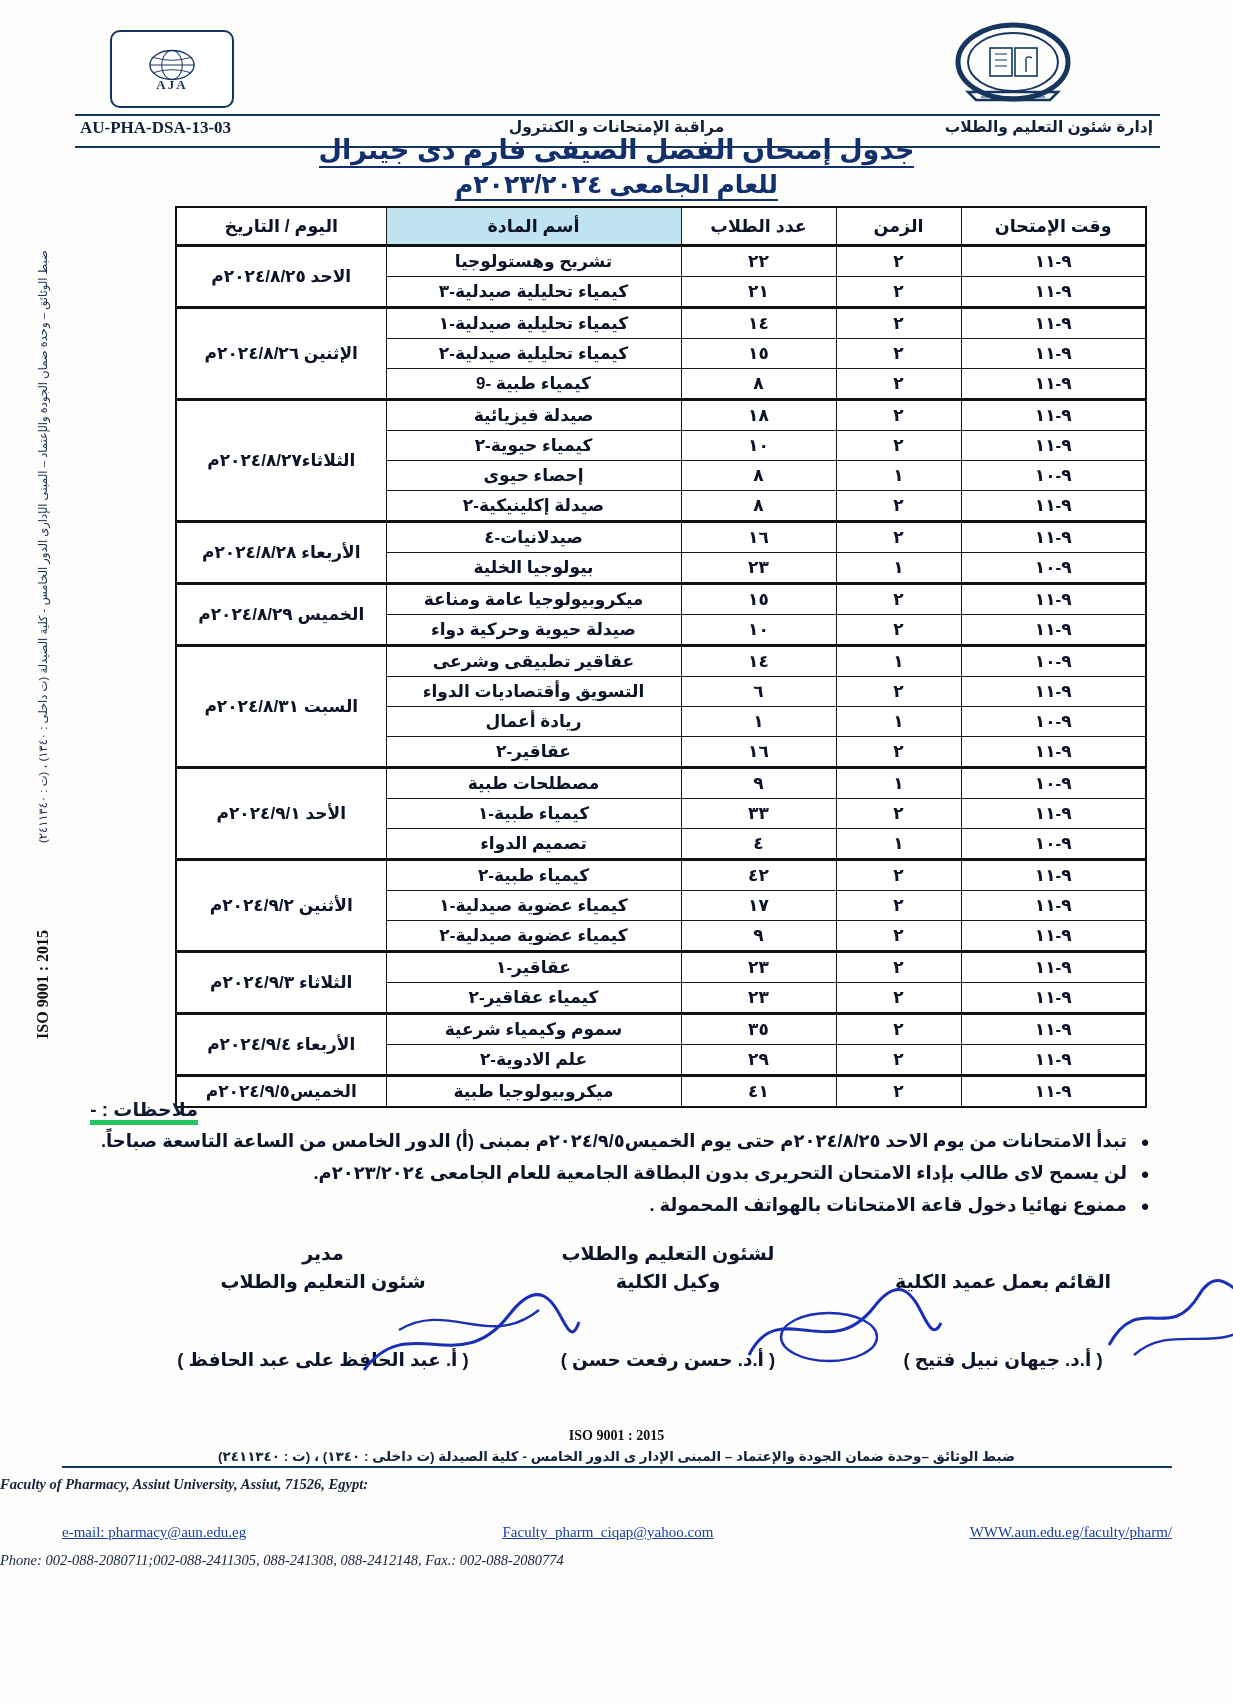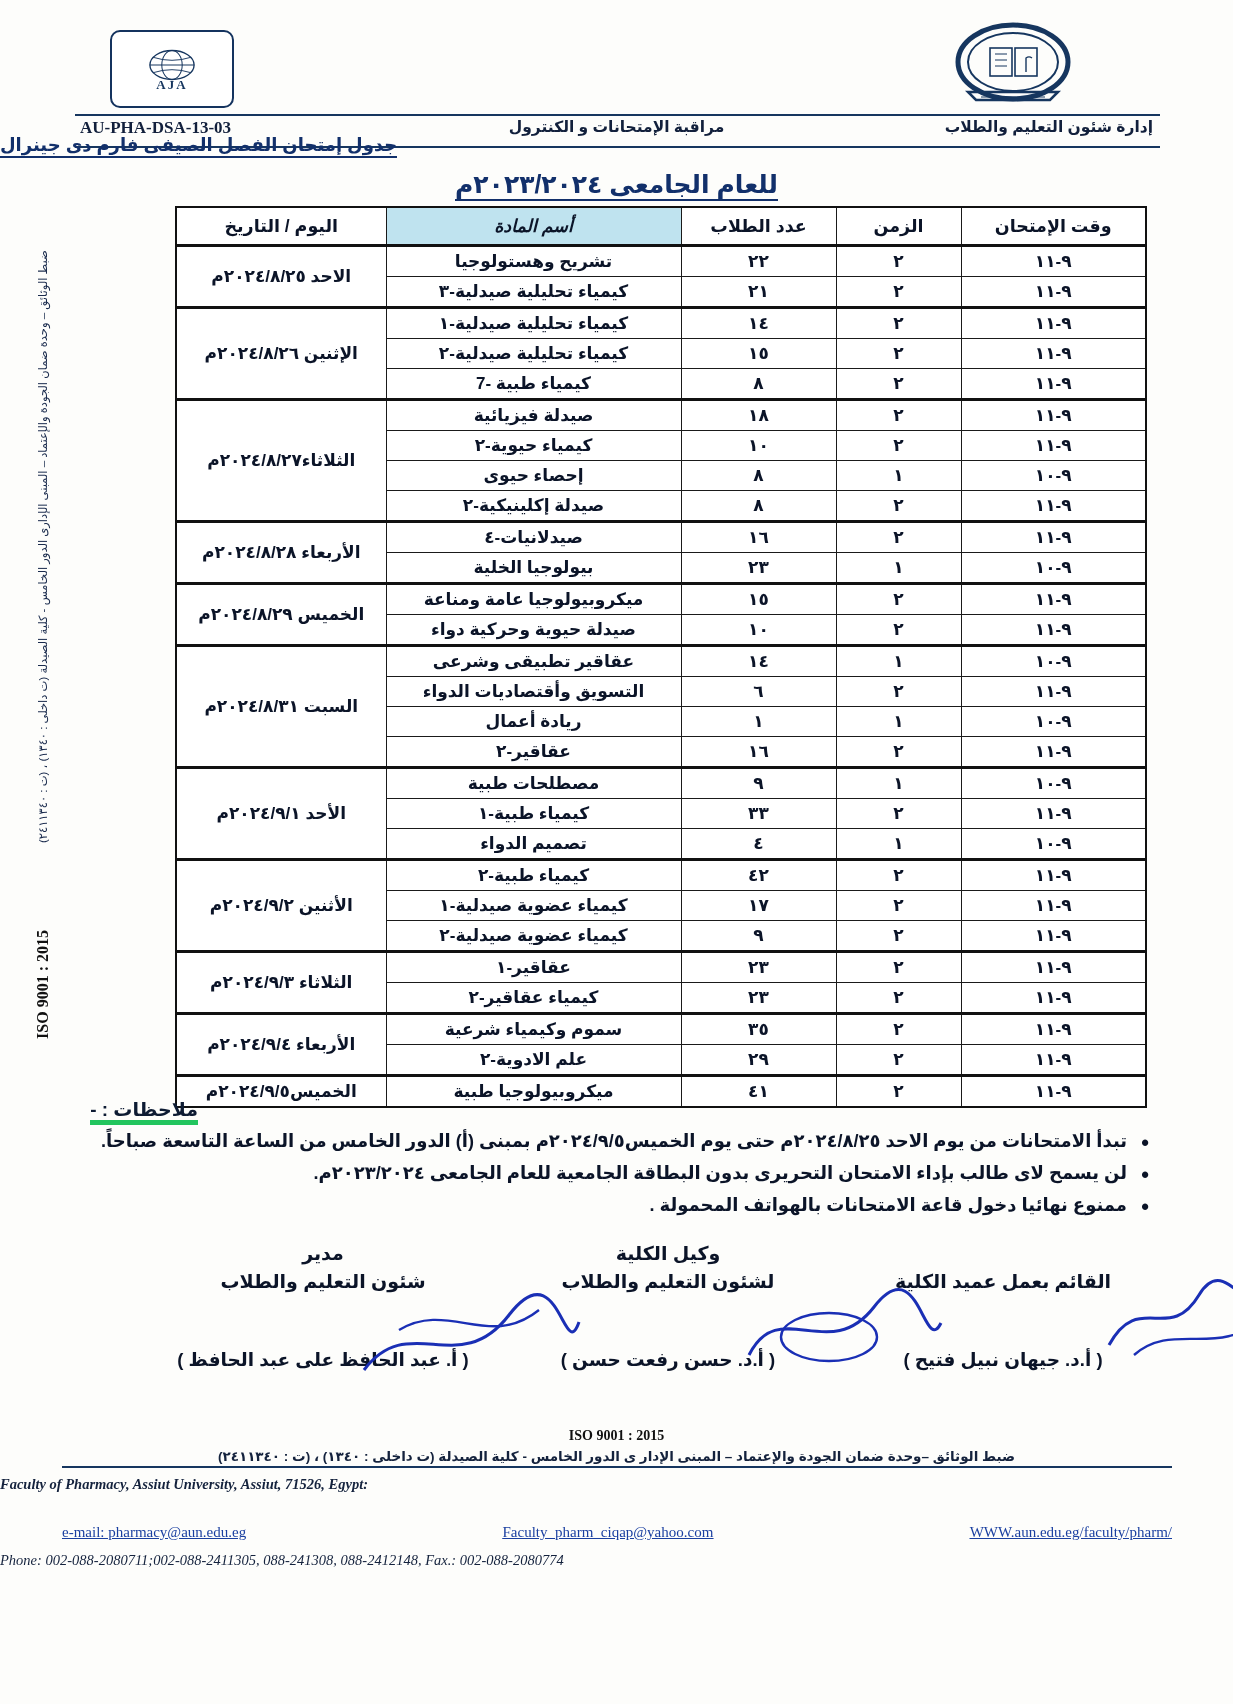--- a/index.html
+++ b/index.html
@@ -27,22 +27,22 @@
     border-top:2px solid #16365f;}
   .hdr-rule2{position:absolute;left:75px;top:124px;width:1085px;height:0;
     border-top:2px solid #16365f;}
   .doccode{position:absolute;left:80px;top:96px;font-family:"Liberation Serif",serif;
     font-size:17px;font-weight:bold;color:#12203c;direction:ltr;}
   .hdr-mid{position:absolute;left:0;right:0;top:96px;text-align:center;
     font-size:15.5px;font-weight:bold;color:#12203c;}
   .hdr-rt{position:absolute;right:80px;top:96px;font-size:15.5px;font-weight:bold;color:#12203c;}
 
   
-  .title1{position:absolute;top:134px;left:0;width:1233px;text-align:left;
-    font-size:18px;font-weight:bold;color:#12306b;}
+  .title1{position:absolute;top:134px;left:0;width:1233px;text-align:center;
+    font-size:27px;font-weight:bold;color:#12306b;}
   .title1 span{border-bottom:2.5px solid #12306b;padding-bottom:1px;}
   .title2{position:absolute;top:170px;left:0;width:1233px;text-align:center;
     font-size:25px;font-weight:bold;color:#12306b;}
   .title2 span{border-bottom:2.5px solid #12306b;padding-bottom:1px;}
 
   
   .side-vert{position:absolute;left:36px;top:250px;width:28px;height:840px;
     writing-mode:vertical-rl;transform:rotate(180deg);
     font-size:11.5px;color:#1a2b4d;letter-spacing:0.2px;white-space:nowrap;
     display:flex;align-items:flex-start;}
@@ -50,21 +50,21 @@
     writing-mode:vertical-rl;transform:rotate(180deg);
     font-family:"Liberation Serif",serif;font-size:16px;font-weight:bold;color:#111;
     white-space:nowrap;direction:ltr;}
 
   
   table.sched{position:absolute;top:206px;right:86px;width:970px;
     border-collapse:collapse;table-layout:fixed;background:#fff;}
   table.sched th,table.sched td{border:1px solid #1a1a1a;text-align:center;
     vertical-align:middle;font-size:17px;color:#0b1428;padding:0;}
   table.sched thead th{height:36px;font-weight:bold;font-size:17.5px;background:#ffffff;}
-  table.sched thead th.subj{background:#bfe3ef;font-style:italic;}
+  table.sched thead th.subj{background:#bfe3ef;}
   table.sched td{height:29px;font-weight:bold;}
   td.subject{font-size:17px;}
   td.dayc{font-size:17.5px;font-weight:bold;}
   .col-time{width:185px;}
   .col-dur{width:125px;}
   .col-cnt{width:155px;}
   .col-subj{width:295px;}
   .col-date{width:210px;}
   tr.group-start td{border-top:3px solid #111;}
   tbody tr td{border-left:1px solid #2a2a2a;border-right:1px solid #2a2a2a;
@@ -192,21 +192,21 @@
         <tr>
           <td class="">٩-١١</td>
           <td class="">٢</td>
           <td class="">١٥</td>
           <td class="subject">كيمياء تحليلية صيدلية-٢</td>
         </tr>
         <tr>
           <td class="">٩-١١</td>
           <td class="">٢</td>
           <td class="">٨</td>
-          <td class="subject">كيمياء طبية -7</td>
+          <td class="subject">كيمياء طبية -9</td>
         </tr>
         <tr class="group-start">
           <td class="">٩-١١</td>
           <td class="">٢</td>
           <td class="">١٨</td>
           <td class="subject">صيدلة فيزيائية</td>
           <td class="dayc" rowspan="4">الثلاثاء٢٠٢٤/٨/٢٧م</td>
         </tr>
         <tr>
           <td class="">٩-١١</td>
@@ -358,22 +358,22 @@
       <li>ممنوع نهائيا دخول قاعة الامتحانات بالهواتف المحمولة .</li>
     </ul>
 
   <div class="sig">
     <div class="sig-col sig-1">
       <div>مدير</div>
       <div>شئون التعليم والطلاب</div>
       <div class="sig-name">( أ. عبد الحافظ على عبد الحافظ )</div>
     </div>
     <div class="sig-col sig-2">
+      <div>لشئون التعليم والطلاب</div>
       <div>وكيل الكلية</div>
-      <div>لشئون التعليم والطلاب</div>
       <div class="sig-name">( أ.د. حسن رفعت حسن )</div>
     </div>
     <div class="sig-col sig-3">
       <div>&nbsp;</div>
       <div>القائم بعمل عميد الكلية</div>
       <div class="sig-name">( أ.د. جيهان نبيل فتيح )</div>
     </div>
 
     <svg class="scribble" style="left:870px;top:10px;" width="260" height="130">
       <path d="M30 95 C60 40 90 95 120 45 S175 95 205 38" stroke="#1a2fb5" stroke-width="3" fill="none"></path>

